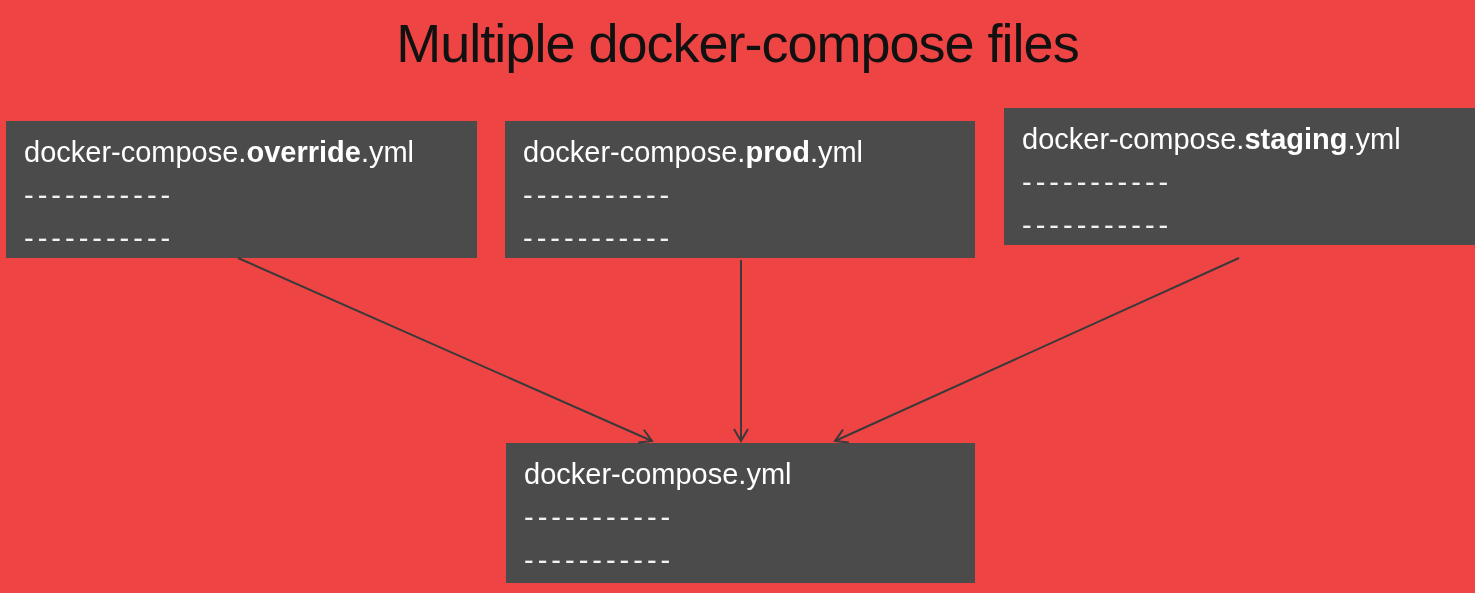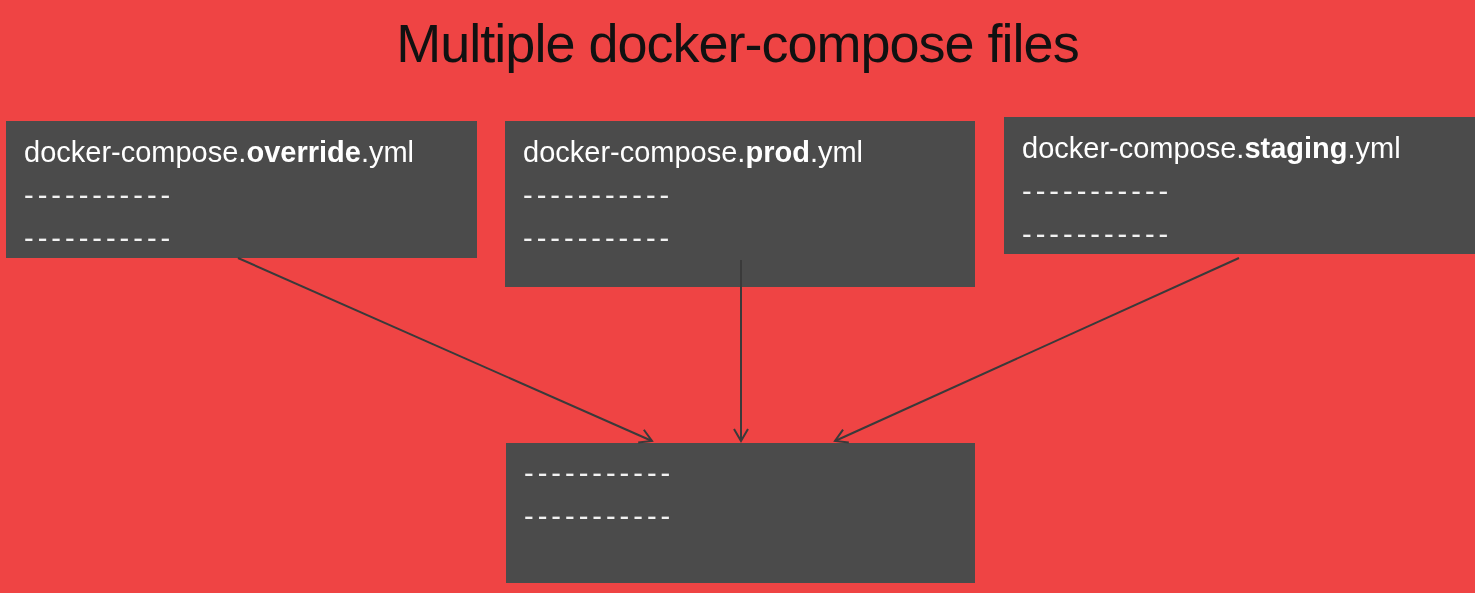--- a/index.html
+++ b/index.html
@@ -27,22 +27,22 @@
     white-space: nowrap;
   }
   .box {
     position: absolute;
     background: #4b4b4b;
     color: #ffffff;
     padding: 9px 18px 7px 18px;
     box-sizing: border-box;
   }
   .box-override { left: 6px;    top: 121px; width: 471px; height: 137px; }
-  .box-prod     { left: 505px;  top: 121px; width: 470px; height: 166px; }
-  .box-staging  { left: 1004px; top: 117px; width: 471px; height: 137px; }
+  .box-prod     { left: 505px;  top: 121px; width: 470px; height: 137px; }
+  .box-staging  { left: 1004px; top: 108px; width: 471px; height: 137px; }
   .box-base     { left: 506px;  top: 443px; width: 469px; height: 140px; }
   .box-title {
     font-size: 29px;
     font-weight: 300;
     line-height: 44px;
     white-space: nowrap;
     letter-spacing: 0;
   }
   .box-title .b { font-weight: 700; }
   .dash-row {
@@ -79,20 +79,21 @@
     <div class="dash-row">-----------</div>
   </div>
 
   <div class="box box-staging">
     <div class="box-title"><span>docker-compose.</span><span class="b">staging</span><span>.yml</span></div>
     <div class="dash-row">-----------</div>
     <div class="dash-row">-----------</div>
   </div>
 
   <div class="box box-base">
+    <div class="box-title"><span>docker-compose.yml</span><span class="b"></span><span></span></div>
     <div class="dash-row">-----------</div>
     <div class="dash-row">-----------</div>
   </div>
 
   <svg class="arrows-layer" width="1475" height="593" viewBox="0 0 1475 593">
     <defs>
       <marker id="arrowhead" markerUnits="userSpaceOnUse" markerWidth="22" markerHeight="22" refX="14" refY="10" orient="auto">
         <path d="M2,3 L14,10 L2,17" fill="none" stroke="#3a3a3a" stroke-width="2"></path>
       </marker>
     </defs>

